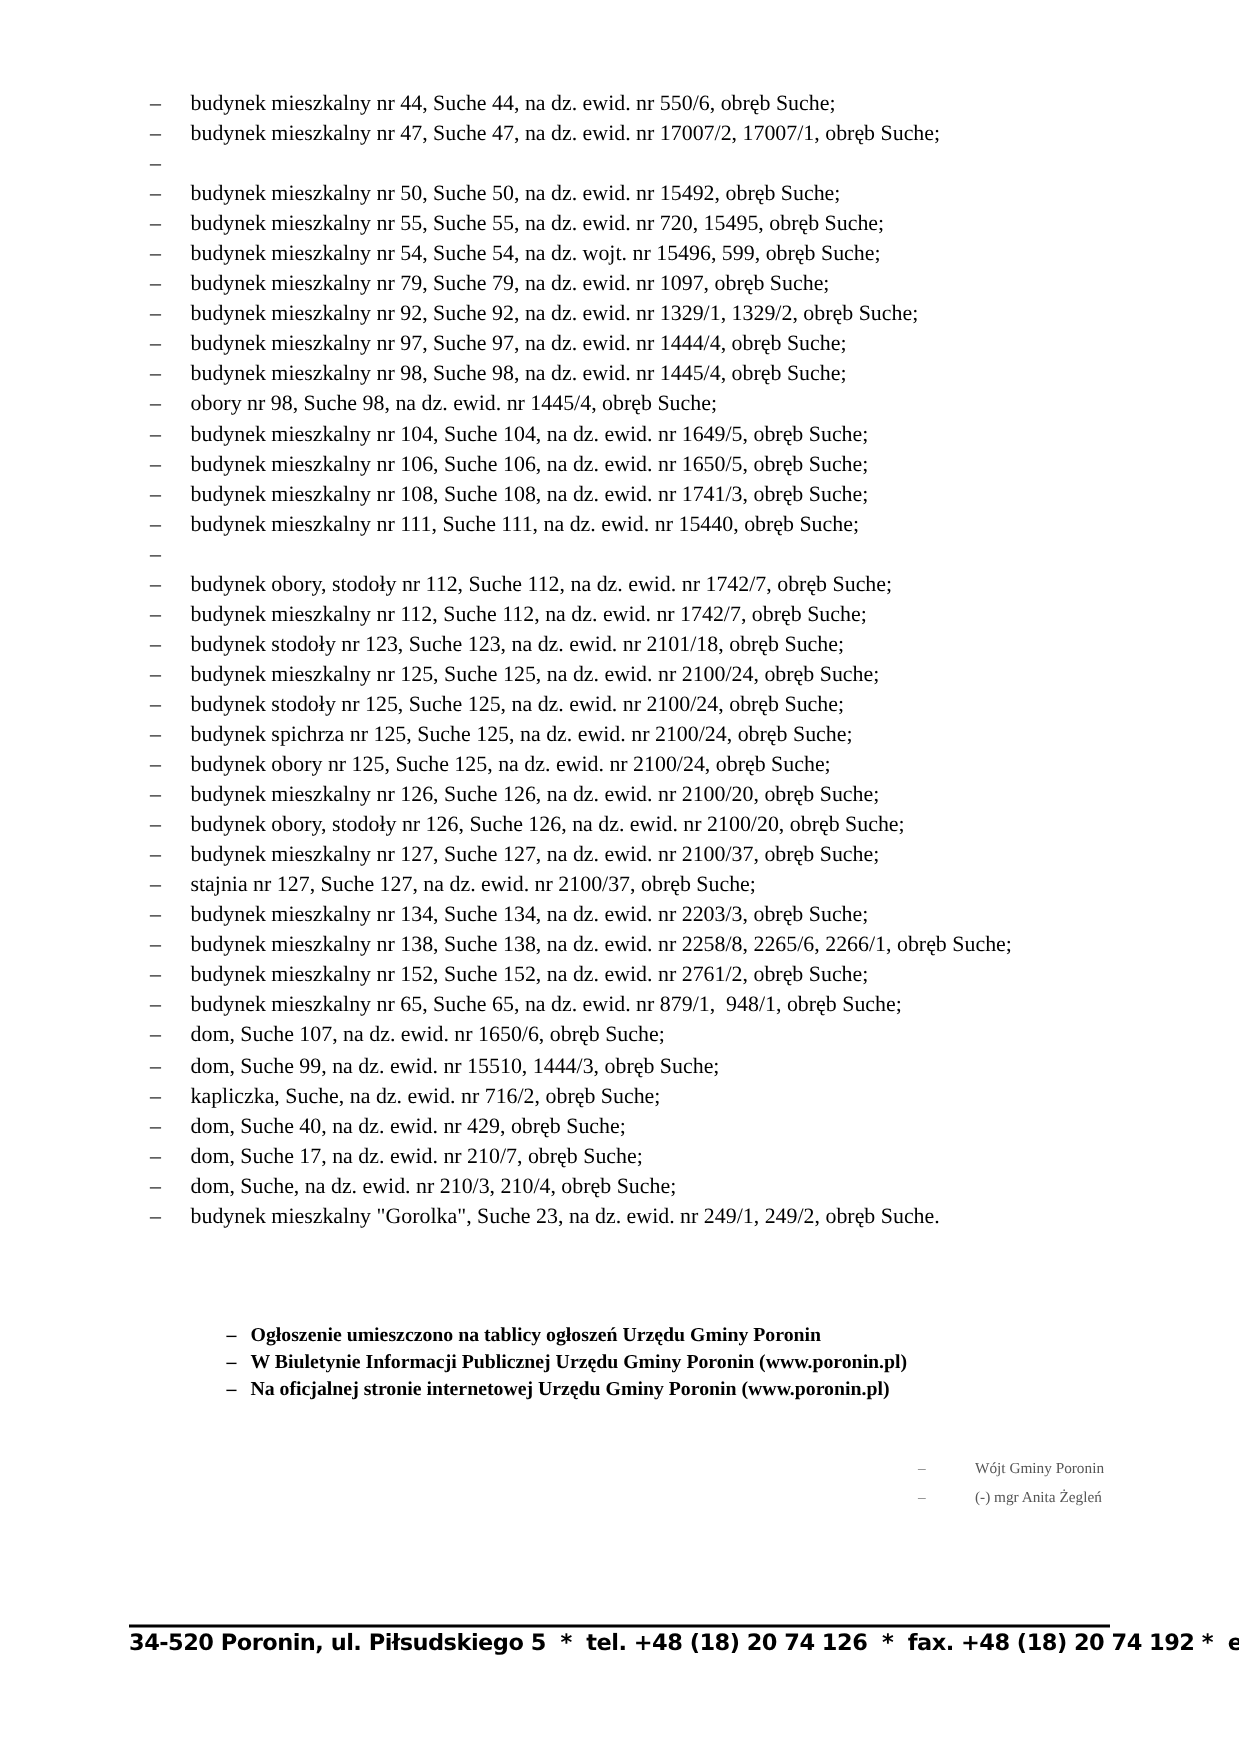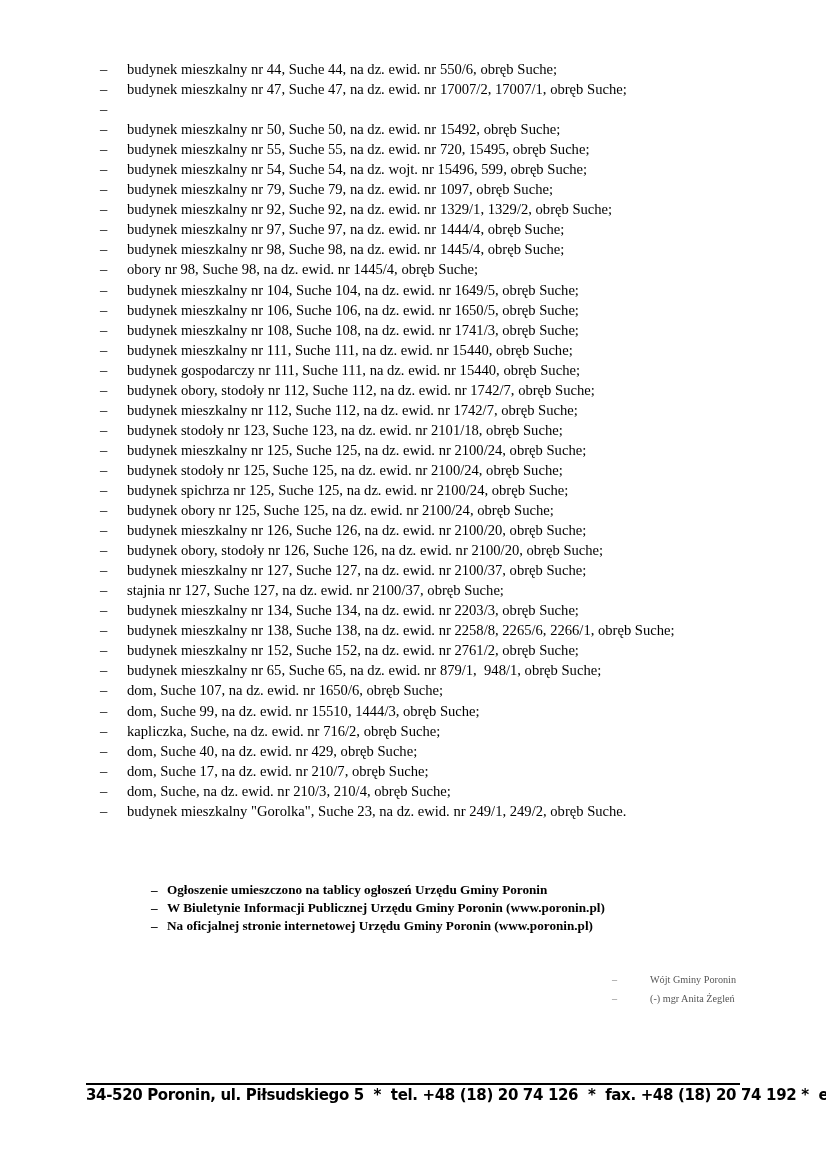--- a/index.html
+++ b/index.html
@@ -35,21 +35,21 @@
       <li><span class="dash">–</span><span>budynek mieszkalny nr 54, Suche 54, na dz. wojt. nr 15496, 599, obręb Suche;</span></li>
       <li><span class="dash">–</span><span>budynek mieszkalny nr 79, Suche 79, na dz. ewid. nr 1097, obręb Suche;</span></li>
       <li><span class="dash">–</span><span>budynek mieszkalny nr 92, Suche 92, na dz. ewid. nr 1329/1, 1329/2, obręb Suche;</span></li>
       <li><span class="dash">–</span><span>budynek mieszkalny nr 97, Suche 97, na dz. ewid. nr 1444/4, obręb Suche;</span></li>
       <li><span class="dash">–</span><span>budynek mieszkalny nr 98, Suche 98, na dz. ewid. nr 1445/4, obręb Suche;</span></li>
       <li><span class="dash">–</span><span>obory nr 98, Suche 98, na dz. ewid. nr 1445/4, obręb Suche;</span></li>
       <li><span class="dash">–</span><span>budynek mieszkalny nr 104, Suche 104, na dz. ewid. nr 1649/5, obręb Suche;</span></li>
       <li><span class="dash">–</span><span>budynek mieszkalny nr 106, Suche 106, na dz. ewid. nr 1650/5, obręb Suche;</span></li>
       <li><span class="dash">–</span><span>budynek mieszkalny nr 108, Suche 108, na dz. ewid. nr 1741/3, obręb Suche;</span></li>
       <li><span class="dash">–</span><span>budynek mieszkalny nr 111, Suche 111, na dz. ewid. nr 15440, obręb Suche;</span></li>
-      <li><span class="dash">–</span><span>budynek gospodarczy nr 111, Suche 111, na dz. ewid. nr 15440, obręb Suche;</span></li>
+      <li><span class="dash">–</span></li>
       <li><span class="dash">–</span><span>budynek obory, stodoły nr 112, Suche 112, na dz. ewid. nr 1742/7, obręb Suche;</span></li>
       <li><span class="dash">–</span><span>budynek mieszkalny nr 112, Suche 112, na dz. ewid. nr 1742/7, obręb Suche;</span></li>
       <li><span class="dash">–</span><span>budynek stodoły nr 123, Suche 123, na dz. ewid. nr 2101/18, obręb Suche;</span></li>
       <li><span class="dash">–</span><span>budynek mieszkalny nr 125, Suche 125, na dz. ewid. nr 2100/24, obręb Suche;</span></li>
       <li><span class="dash">–</span><span>budynek stodoły nr 125, Suche 125, na dz. ewid. nr 2100/24, obręb Suche;</span></li>
       <li><span class="dash">–</span><span>budynek spichrza nr 125, Suche 125, na dz. ewid. nr 2100/24, obręb Suche;</span></li>
       <li><span class="dash">–</span><span>budynek obory nr 125, Suche 125, na dz. ewid. nr 2100/24, obręb Suche;</span></li>
       <li><span class="dash">–</span><span>budynek mieszkalny nr 126, Suche 126, na dz. ewid. nr 2100/20, obręb Suche;</span></li>
       <li><span class="dash">–</span><span>budynek obory, stodoły nr 126, Suche 126, na dz. ewid. nr 2100/20, obręb Suche;</span></li>
       <li><span class="dash">–</span><span>budynek mieszkalny nr 127, Suche 127, na dz. ewid. nr 2100/37, obręb Suche;</span></li>

